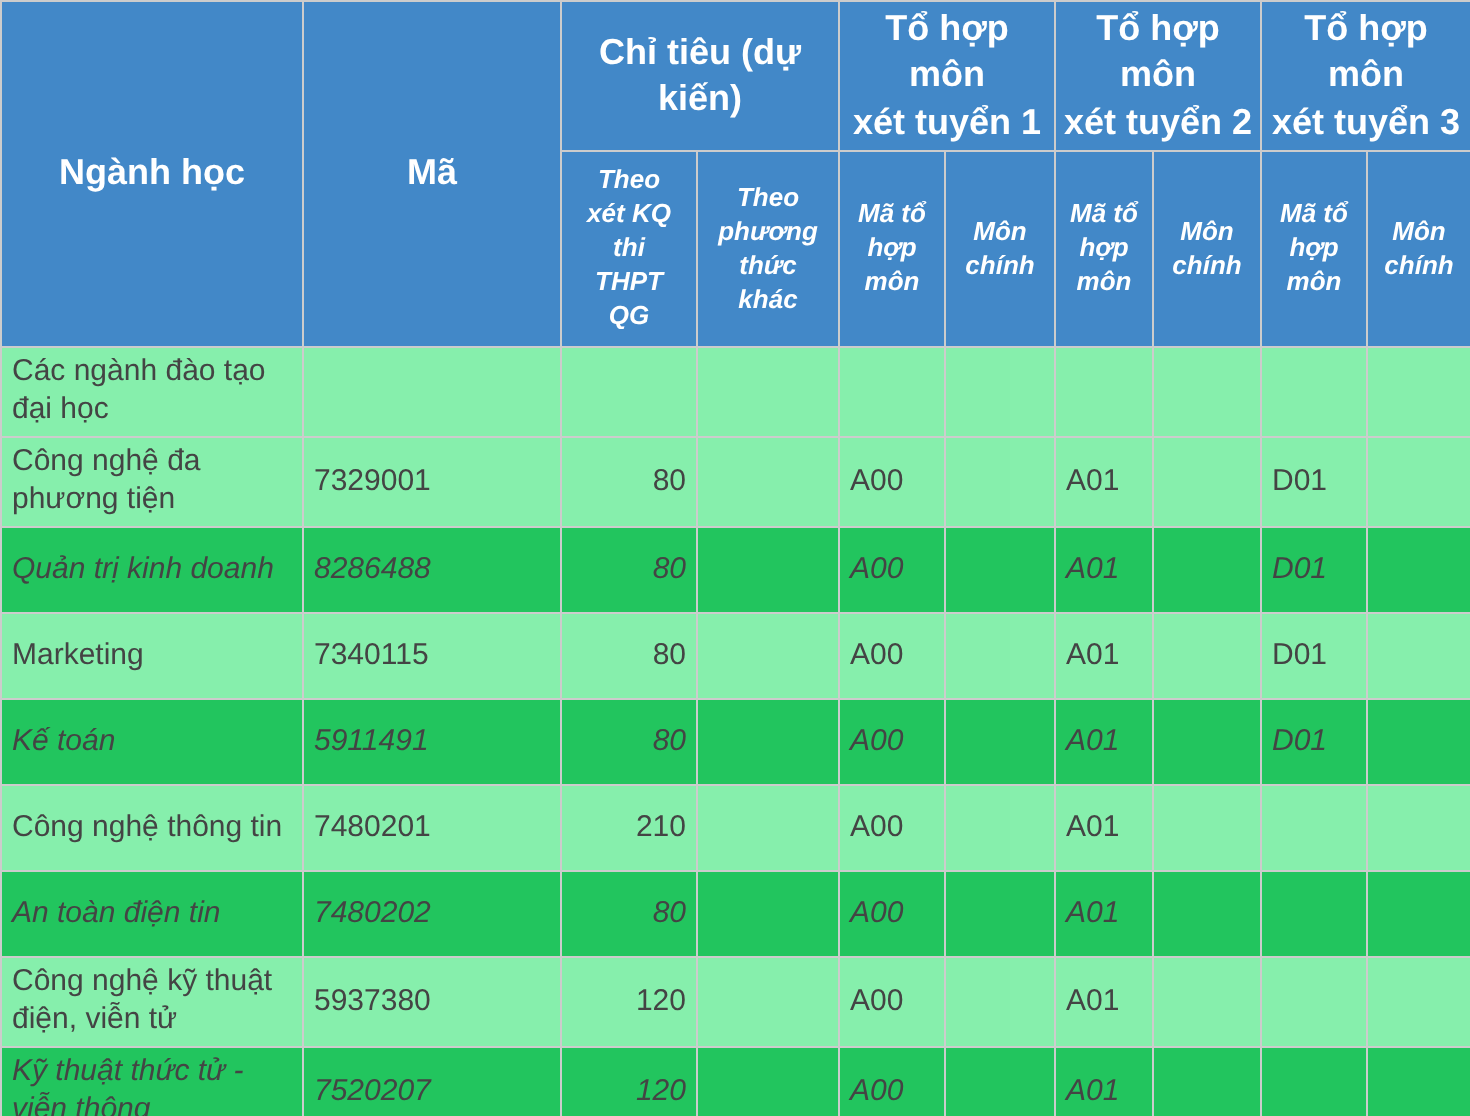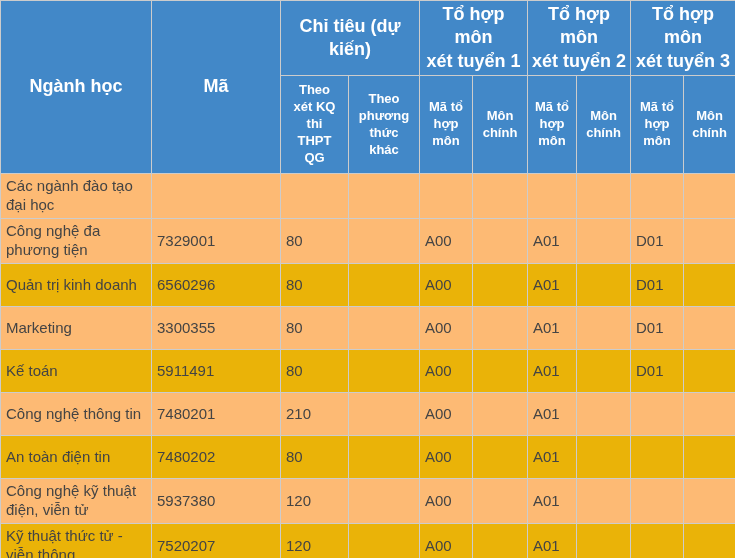--- a/index.html
+++ b/index.html
@@ -5,29 +5,29 @@
   html,body{margin:0;padding:0;background:#fff;}
   body{width:735px;font-family:"Liberation Sans","DejaVu Sans",sans-serif;}
   table{border-collapse:collapse;table-layout:fixed;width:735px;}
   thead th{
     background:#4288c8;color:#fff;font-weight:bold;text-align:center;
     vertical-align:middle;border:1px solid #ccc;padding:2px 3px;
     font-size:18px;line-height:1.3;white-space:pre-line;
   }
   th.sub{font-size:13px;}
   thead tr.grp-row{height:42px;}
-  thead tr.sub-row{height:98px;}
+  thead tr.sub-row{height:98px;font-style:italic;}
   tbody td{
     border:1px solid #ccc;color:#444;font-size:15px;line-height:1.25;
     padding:2px 5px;vertical-align:middle;background:transparent;
   }
-  tbody tr{height:43px;background:#fdba74;}
+  tbody tr{height:43px;background:#86efac;}
   tbody tr.tall{height:45px;}
-  tbody tr:nth-child(2n+3){background:#eab308;}
-  .c{text-align:left;}
+  tbody tr:nth-child(2n+3){background:#22c55e;font-style:italic;}
+  .c{text-align:right;}
   .r{text-align:right;}
   tfoot tr{height:25px;}
   tfoot td{
     background:#eef1f8;border:none;font-weight:bold;color:#333;
     font-size:15px;padding:3px 5px;vertical-align:middle;
   }
 </style>
 </head>
 <body>
 
@@ -104,33 +104,33 @@
       <td class="c"></td>
       <td>A00</td>
       <td></td>
       <td>A01</td>
       <td></td>
       <td>D01</td>
       <td></td>
     </tr>
     <tr>
       <td>Quản trị kinh doanh</td>
-      <td>6560296</td>
+      <td>8286488</td>
       <td class="c">80</td>
       <td class="c"></td>
       <td>A00</td>
       <td></td>
       <td>A01</td>
       <td></td>
       <td>D01</td>
       <td></td>
     </tr>
     <tr>
       <td>Marketing</td>
-      <td>3300355</td>
+      <td>7340115</td>
       <td class="c">80</td>
       <td class="c"></td>
       <td>A00</td>
       <td></td>
       <td>A01</td>
       <td></td>
       <td>D01</td>
       <td></td>
     </tr>
     <tr>

